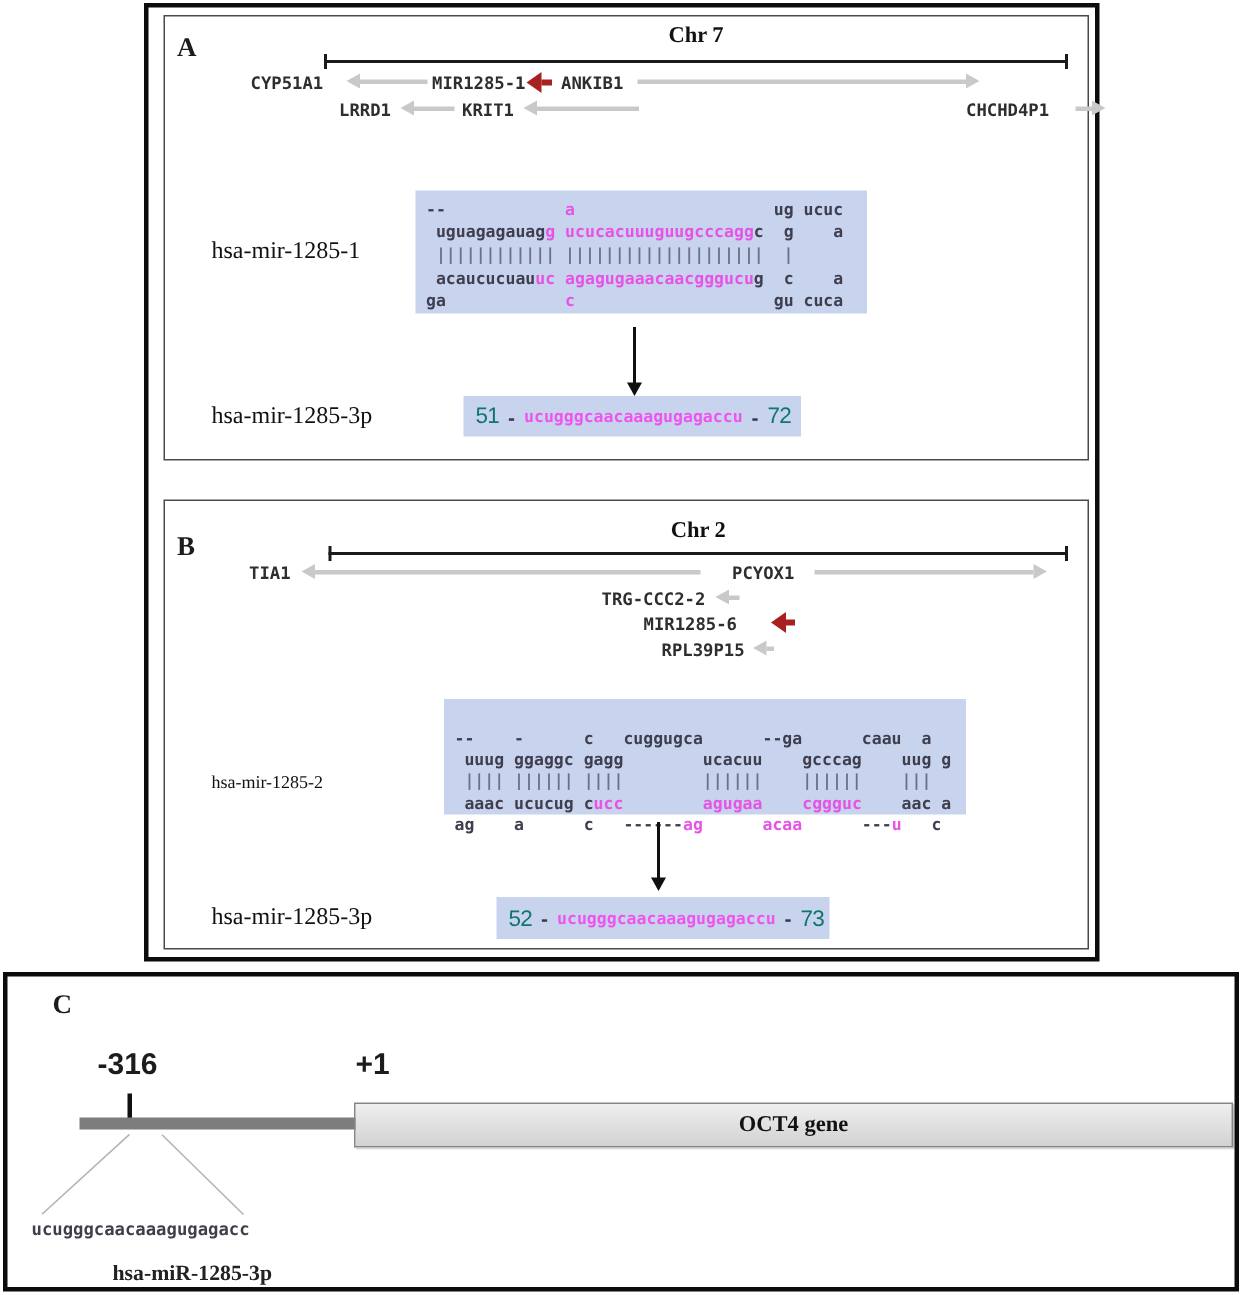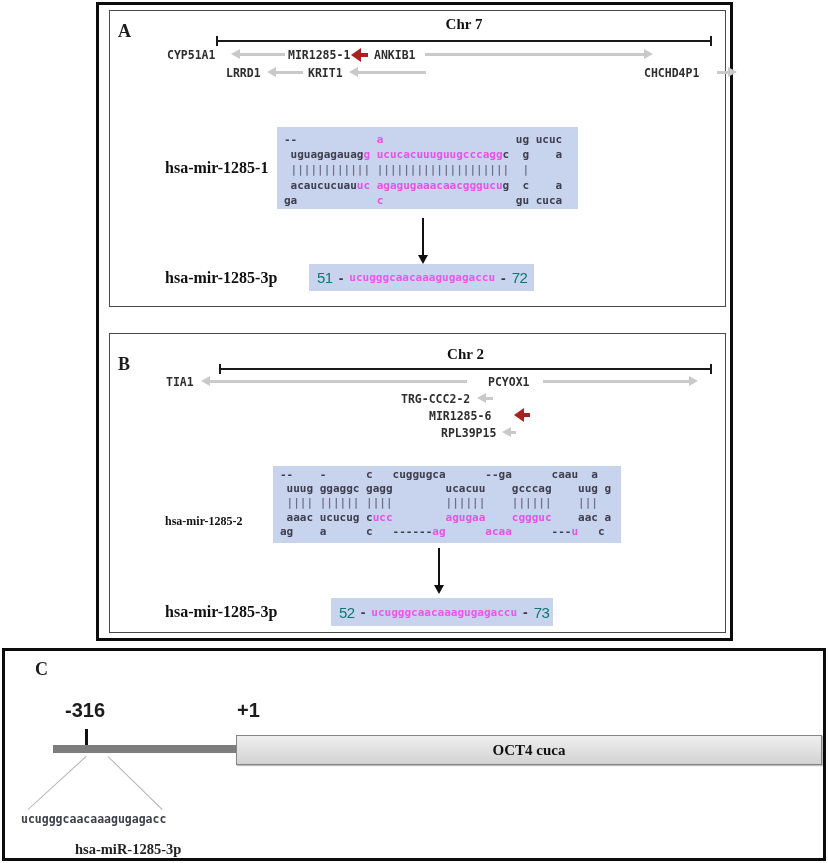--- a/index.html
+++ b/index.html
@@ -10,42 +10,42 @@
                 border:3px solid #0c0c0c;background:#fff;box-sizing:border-box;}
   .panel{position:absolute;left:10px;width:617px;height:297px;border:1px solid #4a4a4a;
          background:#fff;box-sizing:border-box;}
   .panel-a{top:5px;}
   .panel-b{top:328px;height:300px;}
   .panel-c{position:absolute;left:2px;top:648px;width:824px;height:213px;
            border:3px solid #0c0c0c;background:#fff;box-sizing:border-box;}
   
   .corner-label{position:absolute;font-weight:bold;font-size:18px;color:#1c1c1c;}
   .chr-title{position:absolute;text-align:center;font-weight:bold;font-size:15px;color:#111;}
-  .serif-label{position:absolute;font-weight:bold;font-size:15px;color:#111;margin-left:24px;}
+  .serif-label{position:absolute;font-weight:normal;font-size:15px;color:#111;}
   .gene-label{position:absolute;font-family:"DejaVu Sans Mono", monospace;font-weight:bold;
               font-size:11.5px;color:#2e2e2e;letter-spacing:0;white-space:nowrap;}
   
   .chr-line{position:absolute;height:2px;background:#1a1a1a;}
   .chr-line::before,.chr-line::after{content:"";position:absolute;top:-4px;width:2px;height:10px;background:#1a1a1a;}
   .chr-line::before{left:0;}
   .chr-line::after{right:0;}
   
   .garrow{position:absolute;height:3px;background:#c9c9c9;}
   .garrow.left::before{content:"";position:absolute;left:-9px;top:-4px;width:0;height:0;
       border-right:9px solid #c9c9c9;border-top:5.5px solid transparent;border-bottom:5.5px solid transparent;}
   .garrow.right::after{content:"";position:absolute;right:-9px;top:-4px;width:0;height:0;
       border-left:9px solid #c9c9c9;border-top:5.5px solid transparent;border-bottom:5.5px solid transparent;}
   .red-arrow{position:absolute;height:4px;background:#a92020;}
   .red-arrow::before{content:"";position:absolute;left:-10px;top:-5px;width:0;height:0;
       border-right:10px solid #a92020;border-top:7px solid transparent;border-bottom:7px solid transparent;}
   
   .hairpin-box{position:absolute;background:#c8d4ee;font-family:"DejaVu Sans Mono", monospace;
       font-weight:bold;font-size:11px;color:#3e3e4e;white-space:pre;line-height:15.2px;
       padding:5px 0 0 7px;box-sizing:border-box;}
-  .hairpin-box.tight{line-height:14.2px;padding-top:2px;}
+  .hairpin-box.tight{line-height:14.2px;padding-top:20px;margin-left:23px;}
   .seg-p{color:#e653e6;}
   .seg-b{color:#6f7088;}
   .seg-d{color:#3e3e4e;}
   .mature-box{position:absolute;background:#c8d4ee;display:flex;align-items:center;
       box-sizing:border-box;padding:0 8px;}
   .mature-num{font-family:"Liberation Sans", sans-serif;font-size:15px;font-weight:500;color:#0f766e;letter-spacing:-0.5px;}
   .mature-sep{font-family:"Liberation Sans", sans-serif;font-size:14px;font-weight:bold;color:#3b3b45;margin:0 6px;}
   .mature-seq{font-family:"DejaVu Sans Mono", monospace;font-weight:bold;font-size:11px;color:#ee55ee;}
   
   .down-arrow{position:absolute;width:2px;background:#101010;}
@@ -139,21 +139,21 @@
   </div>
 
   <div class="panel-c">
     <div class="corner-label" style="left:30px;top:8px;">C</div>
 
     <div class="pos-label" style="left:60px;top:48px;">-316</div>
     <div class="pos-label" style="left:232px;top:48px;">+1</div>
 
     <div class="tss-tick" style="left:80px;top:78px;"></div>
     <div class="promoter-bar" style="left:48px;top:94px;width:185px;"></div>
-    <div class="oct4-box" style="left:231px;top:84px;width:586px;height:30px;">OCT4 cuca</div>
+    <div class="oct4-box" style="left:231px;top:84px;width:586px;height:30px;">OCT4 gene</div>
 
     <div class="diag-line" style="left:23px;top:158px;width:79px;transform:rotate(-42.4deg);"></div>
     <div class="diag-line" style="left:103px;top:105px;width:76px;transform:rotate(44.4deg);"></div>
 
     <div class="c-seq" style="left:16px;top:161px;">ucugggcaacaaagugagacc</div>
     <div class="c-mir" style="left:70px;top:190px;">hsa-miR-1285-3p</div>
   </div>
 
 </div>
 

